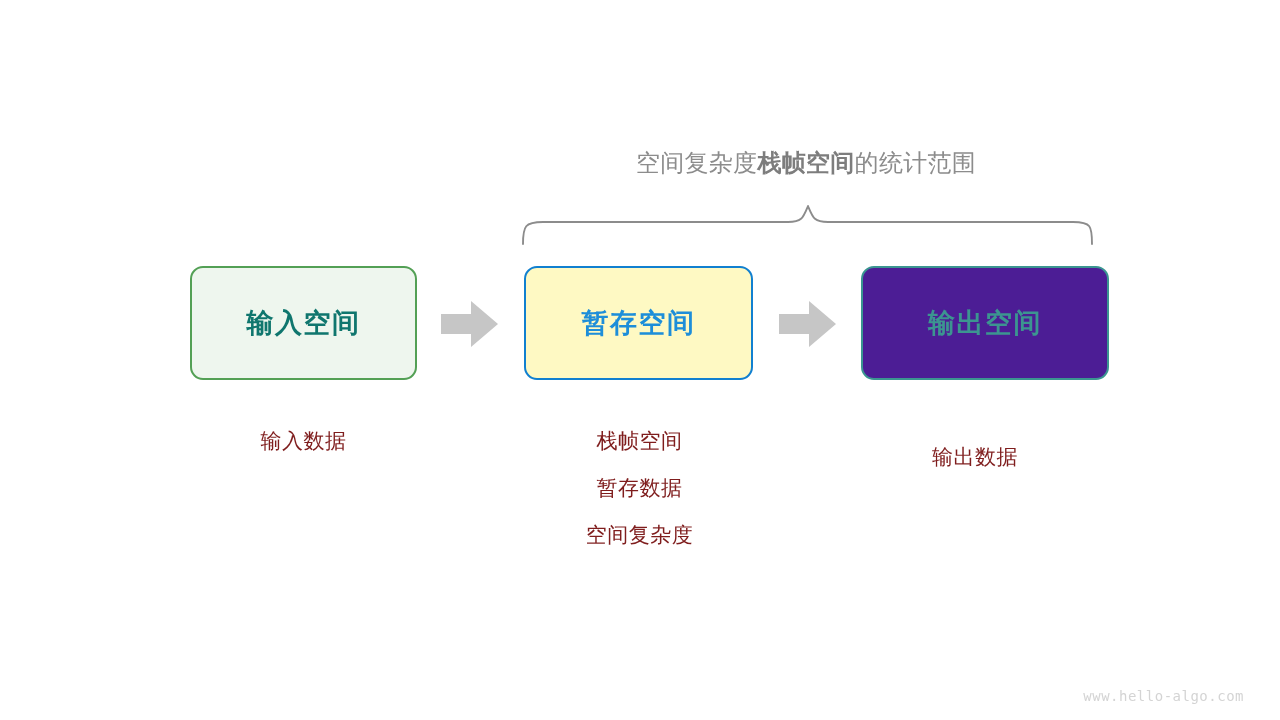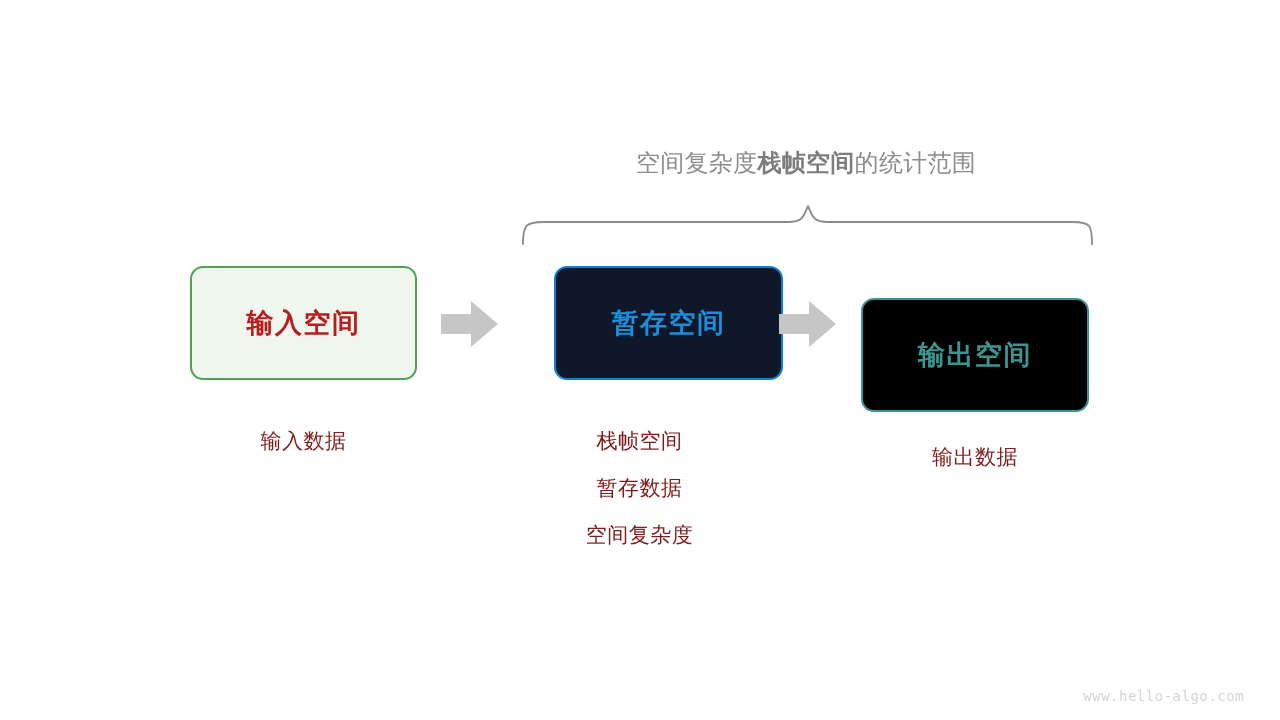--- a/index.html
+++ b/index.html
@@ -67,36 +67,35 @@
     font-weight: bold;
     letter-spacing: 1.5px;
   }
 
   #box-input {
     left: 190px;
     width: 227px;
     background: #eef6ee;
     border-color: #53a055;
   }
-  #box-input .box-label { color: #b91c1c; }
+  #box-input .box-label { color: #0f766e; }
 
   #box-buffer {
-    left: 554px;
+    left: 524px;
     width: 229px;
-    background: #0f172a;
+    background: #fef9c3;
     border-color: #1180d0;
   }
   #box-buffer .box-label { color: #1d8ed9; }
 
   #box-output {
     left: 861px;
-    width: 228px;
-    background: #000000;
+    width: 248px;
+    background: #4c1d95;
     border-color: #3b9591;
-    margin-top: 32px;
   }
   #box-output .box-label { color: #3c9590; }
 
   
   .arrow {
     position: absolute;
     top: 300px;
     width: 58px;
     height: 48px;
   }

